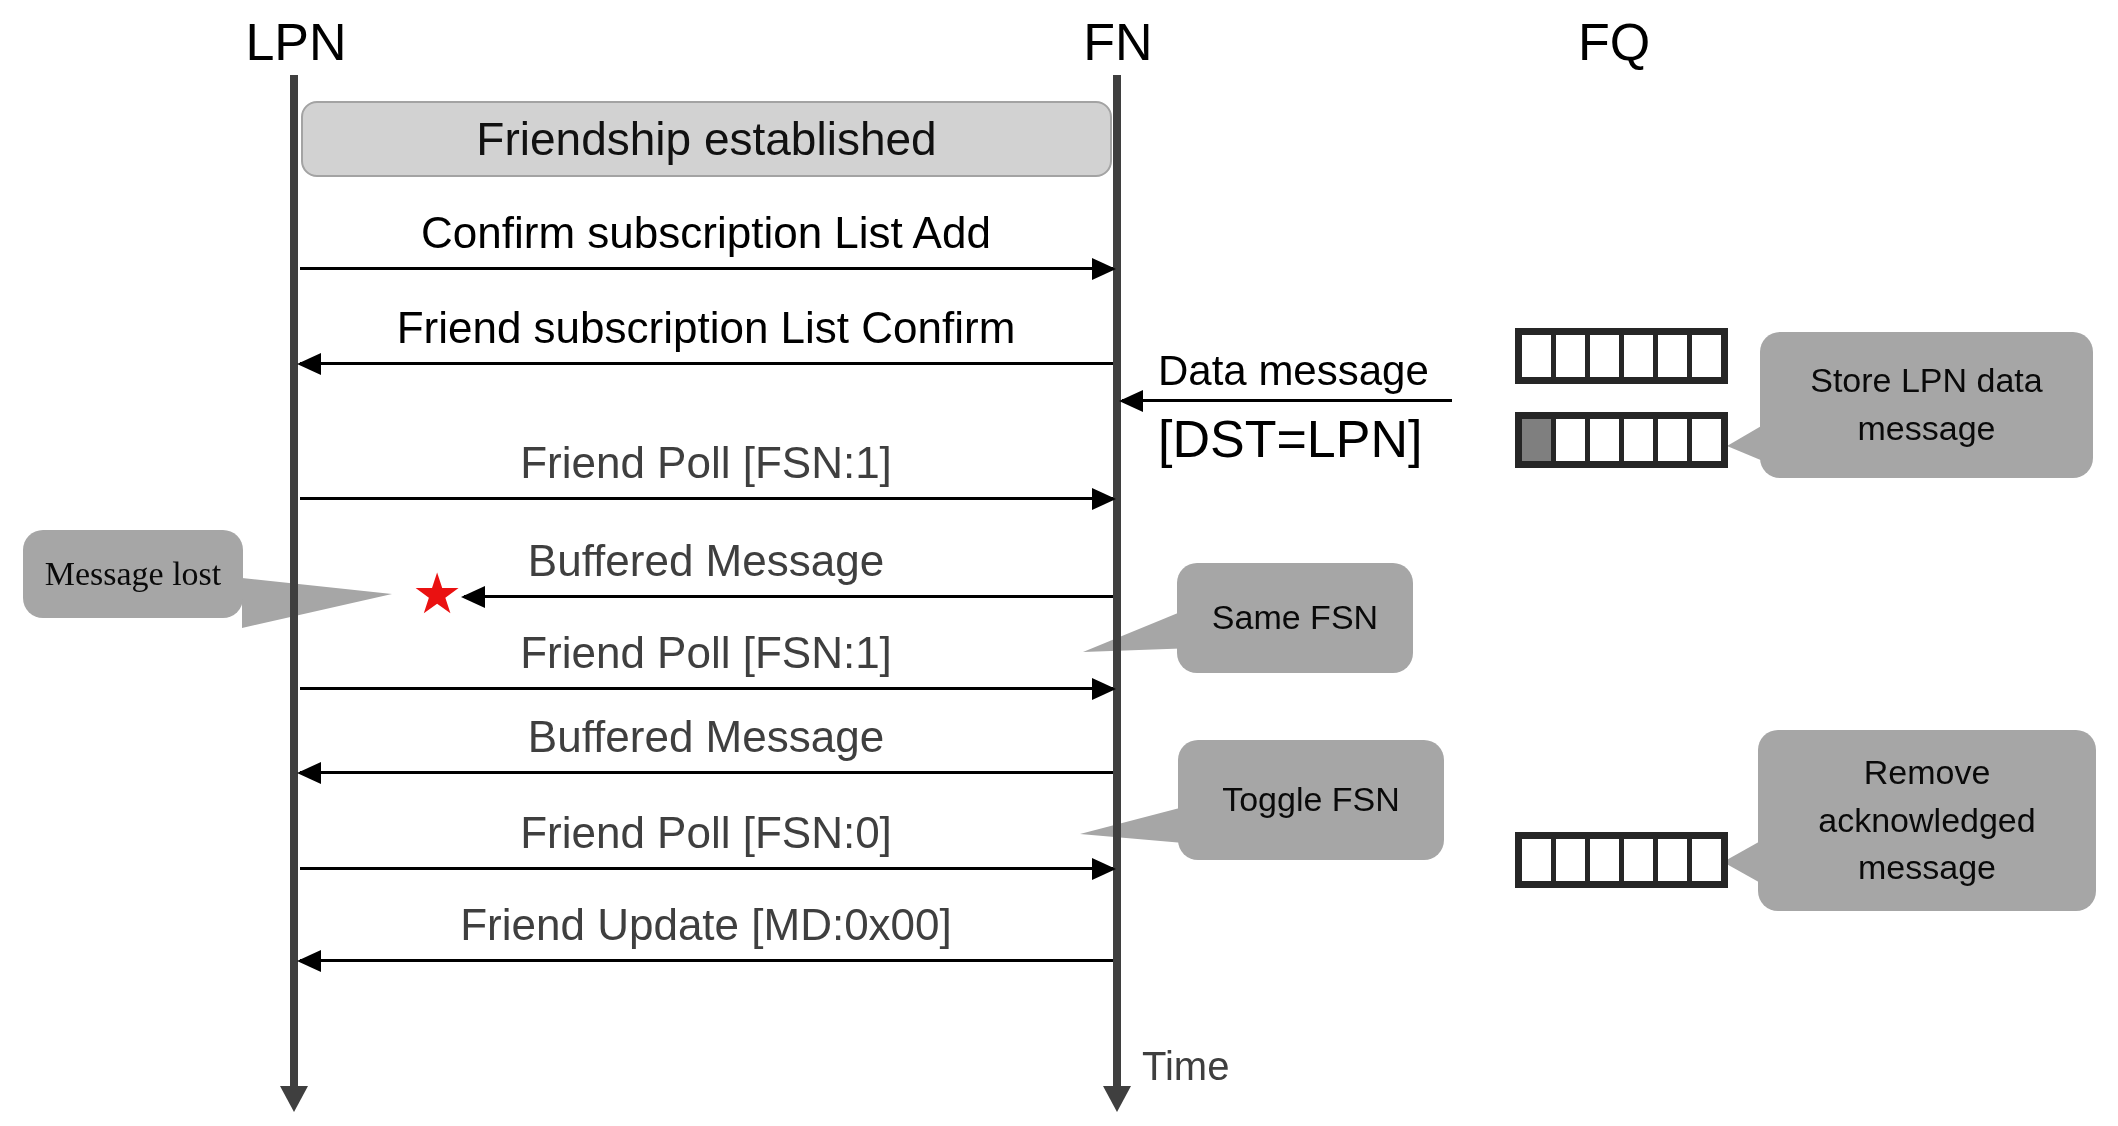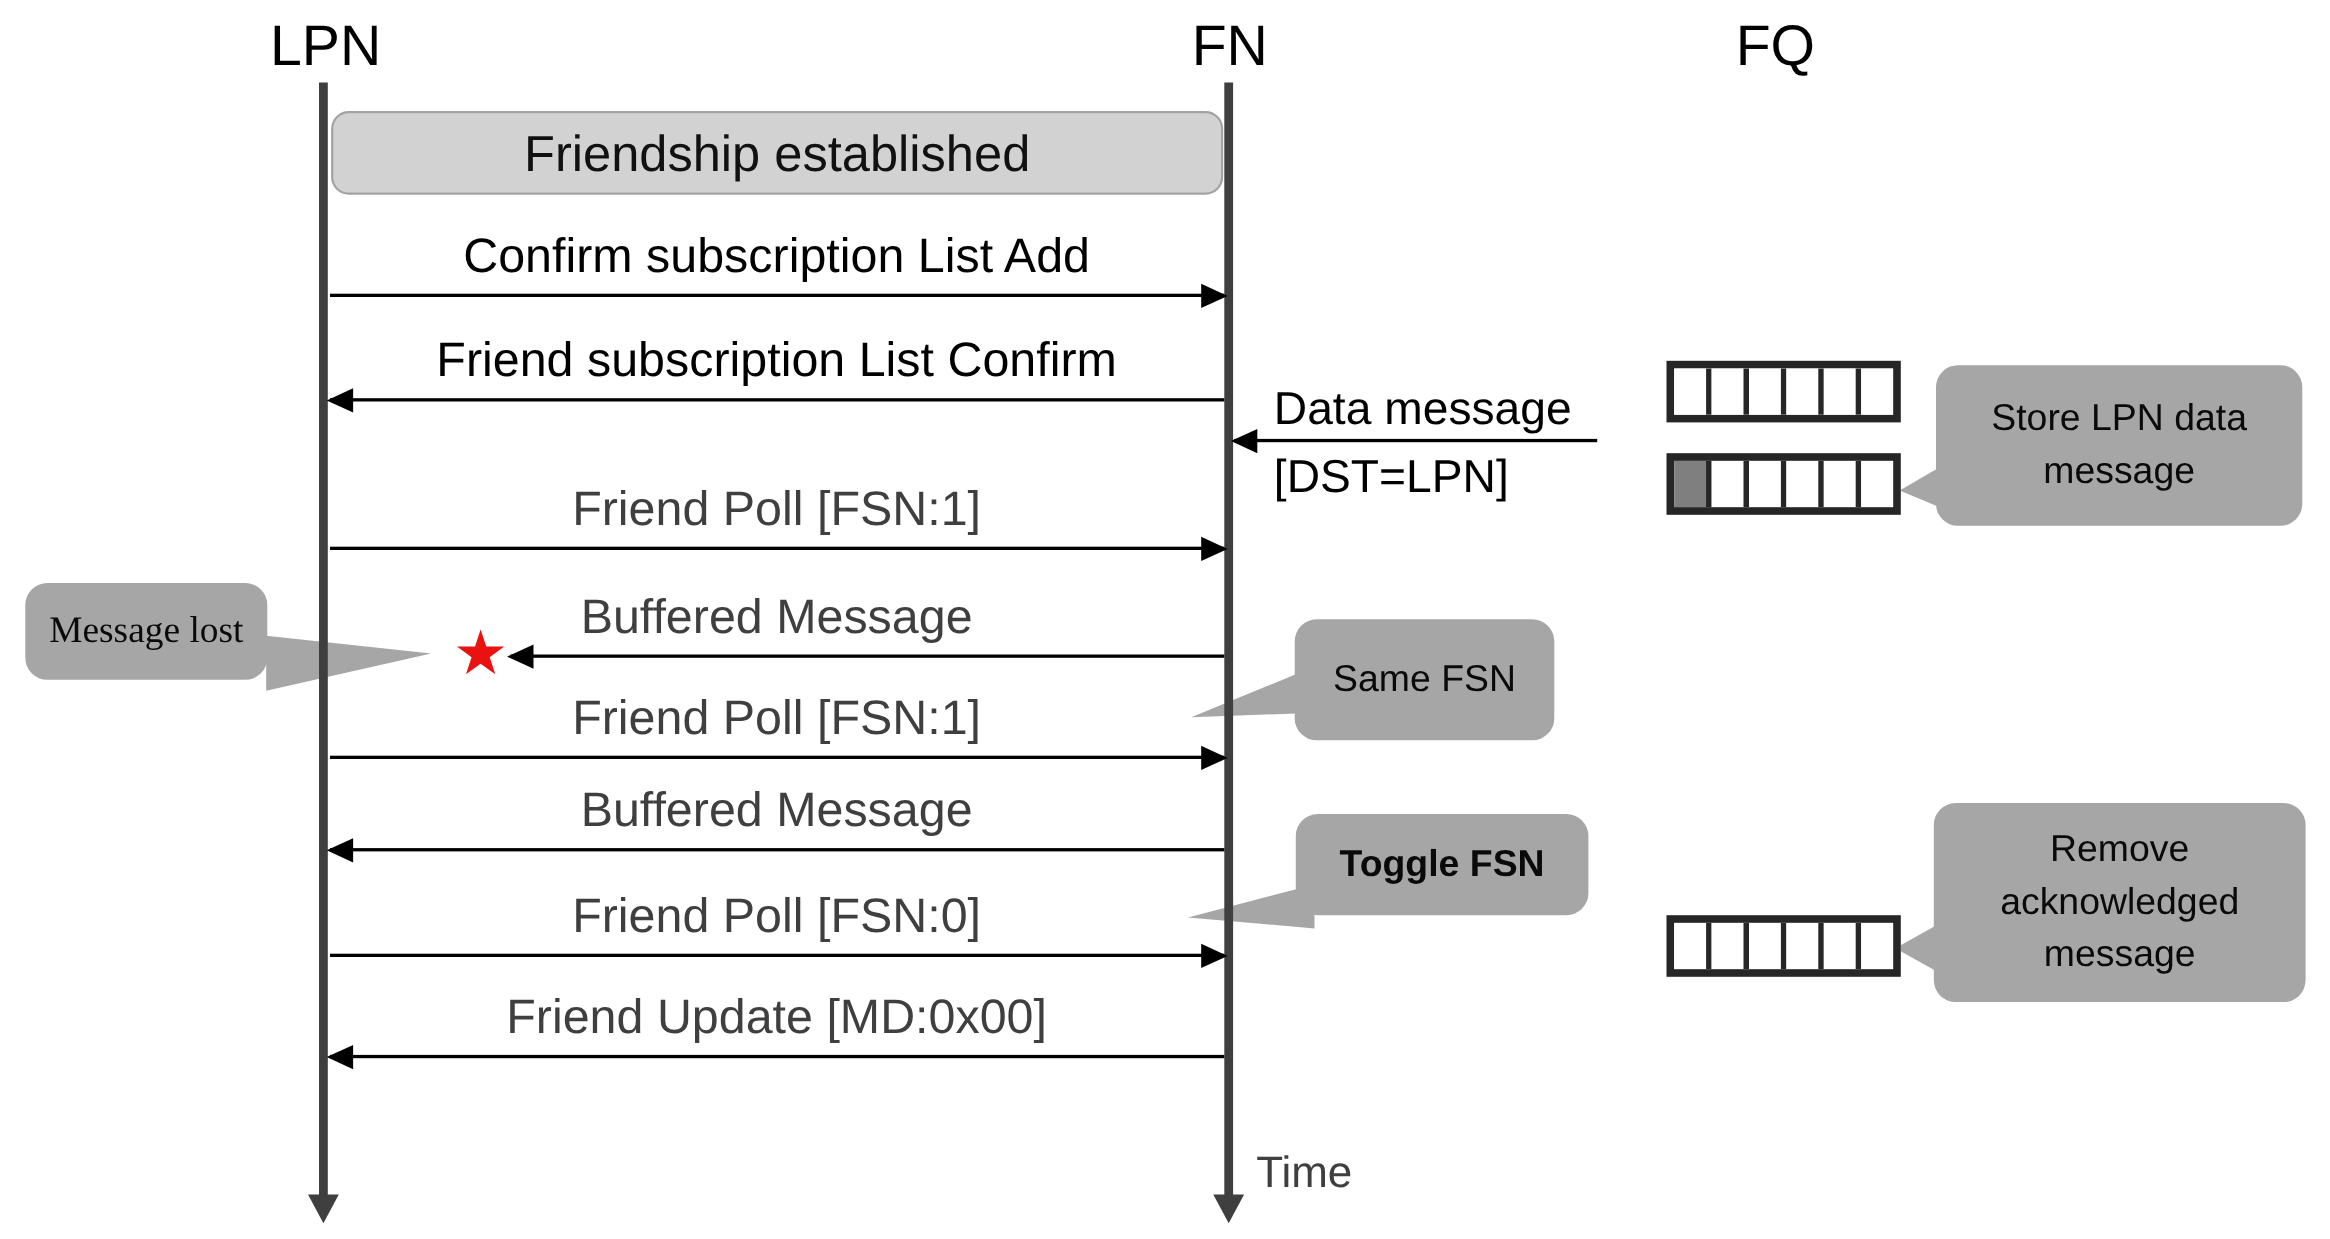--- a/index.html
+++ b/index.html
@@ -50,38 +50,38 @@
     position:absolute;left:408px;top:566px;width:58px;text-align:center;
     font-size:56px;line-height:1;color:#ea1111;z-index:4;
   }
   
   .in-line{position:absolute;left:1122px;top:399px;width:330px;height:3px;background:#000;z-index:2;}
   .in-line::before{
     content:"";position:absolute;left:-3px;top:50%;transform:translateY(-50%);
     border:solid transparent;border-width:11px 24px 11px 0;border-right-color:#000;
   }
   .in-label{position:absolute;left:1158px;top:347px;font-size:42px;color:#000;white-space:nowrap;}
-  .in-sub{position:absolute;left:1158px;top:409px;font-size:42px;color:#000;white-space:nowrap;}
+  .in-sub{position:absolute;left:1158px;top:409px;font-size:52px;color:#000;white-space:nowrap;}
   
   .queue{
     position:absolute;display:flex;background:#fff;
     border:7px solid #262626;z-index:2;
   }
   .qcell{width:29px;height:42px;background:#fff;border-right:5px solid #262626;}
   .qcell:last-child{border-right:none;}
   .qcell.filled{background:#7f7f7f;}
   
   .callout{
     position:absolute;background:#a6a6a6;border-radius:20px;box-sizing:border-box;
     display:flex;align-items:center;justify-content:center;text-align:center;
     font-size:34px;color:#0a0a0a;line-height:1.4;z-index:3;padding:0 14px;
   }
   #co-lost  {left:23px;  top:530px;width:220px;height:88px;font-family:Liberation Serif, serif;}
   #co-same  {left:1177px;top:543px;width:236px;height:110px;margin-top:20px;}
-  #co-toggle{left:1178px;top:740px;width:266px;height:92px;font-weight:bold;}
+  #co-toggle{left:1178px;top:740px;width:266px;height:120px;}
   #co-store {left:1760px;top:332px;width:333px;height:146px;}
   #co-remove{left:1758px;top:730px;width:338px;height:181px;}
   
   .tails{position:absolute;left:0;top:0;z-index:1;}
   .tails polygon{fill:#a6a6a6;}
   
   .time-label{position:absolute;left:1142px;top:1044px;font-size:40px;color:#3f3f3f;}
 </style>
 </head>
 <body>

